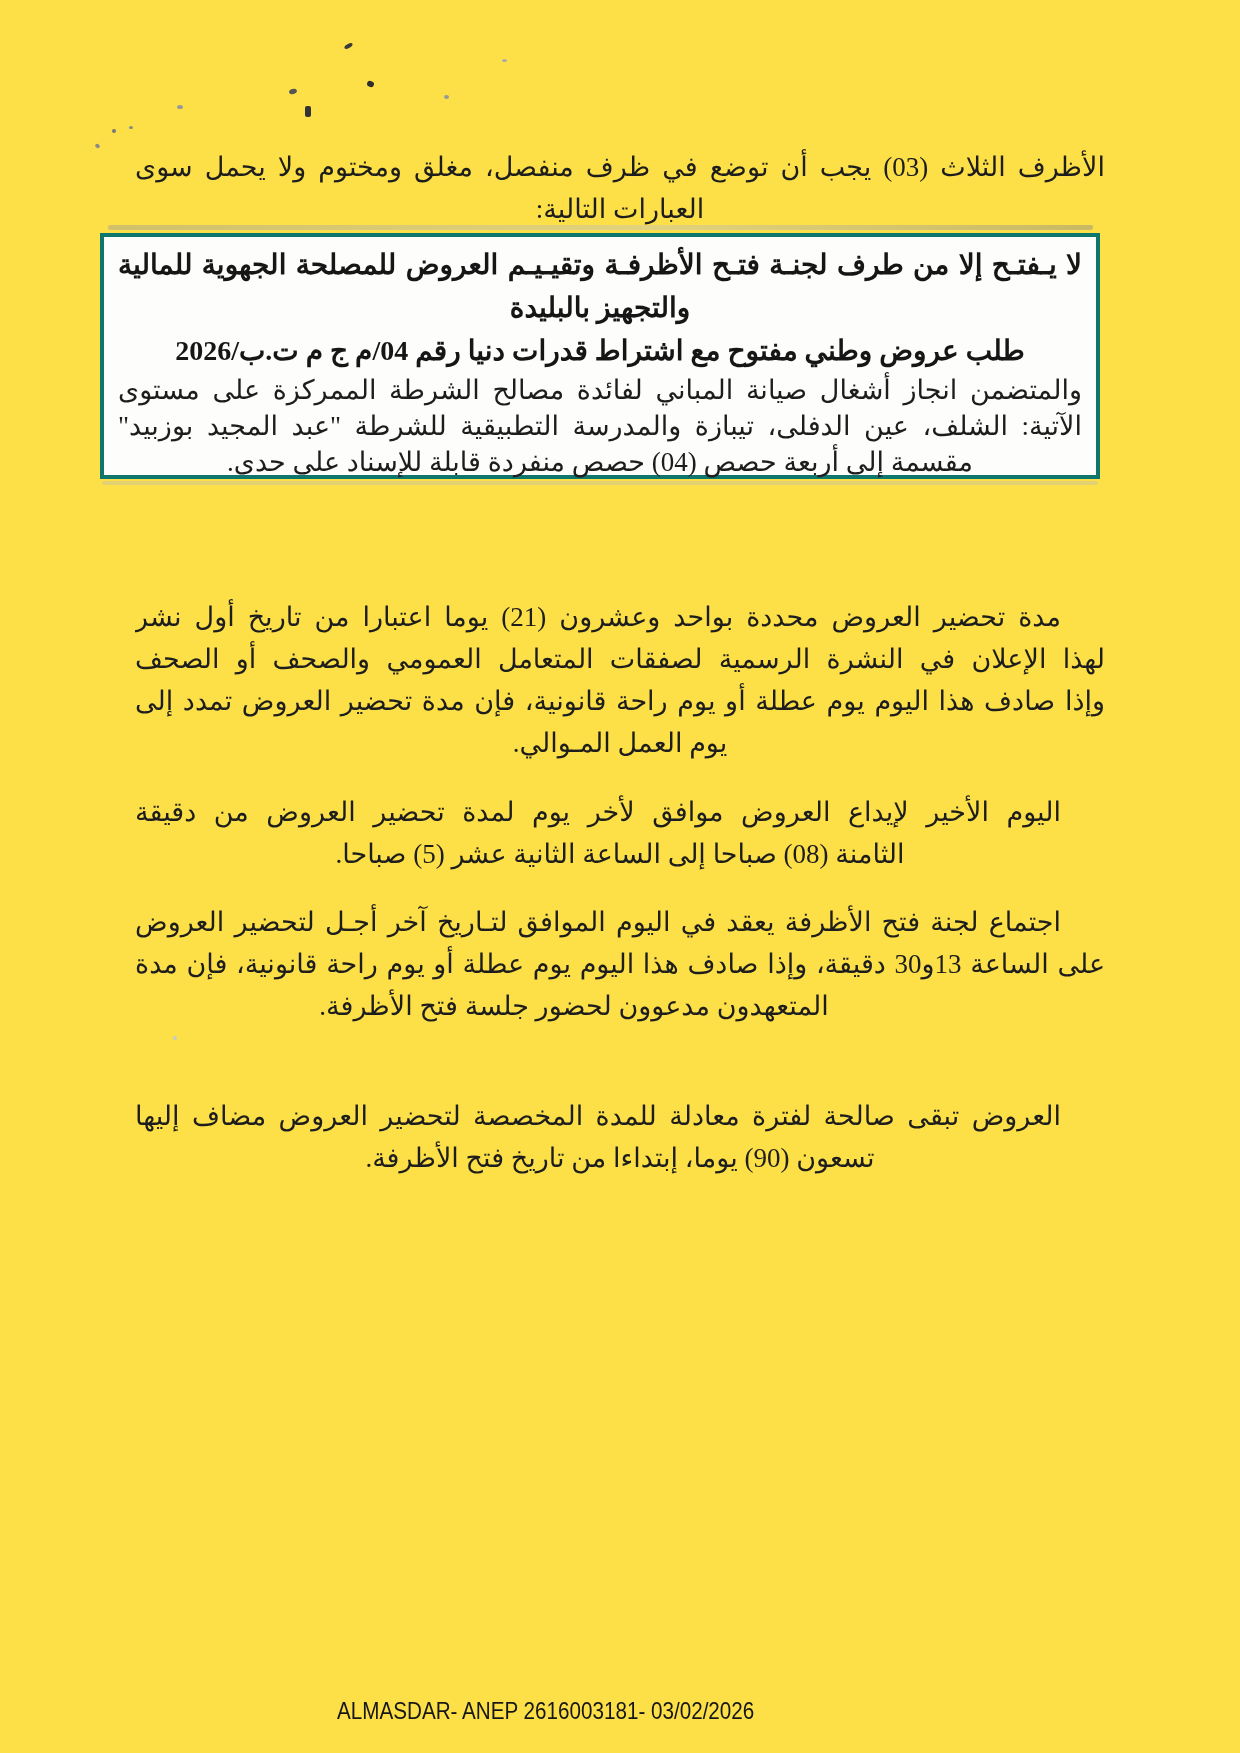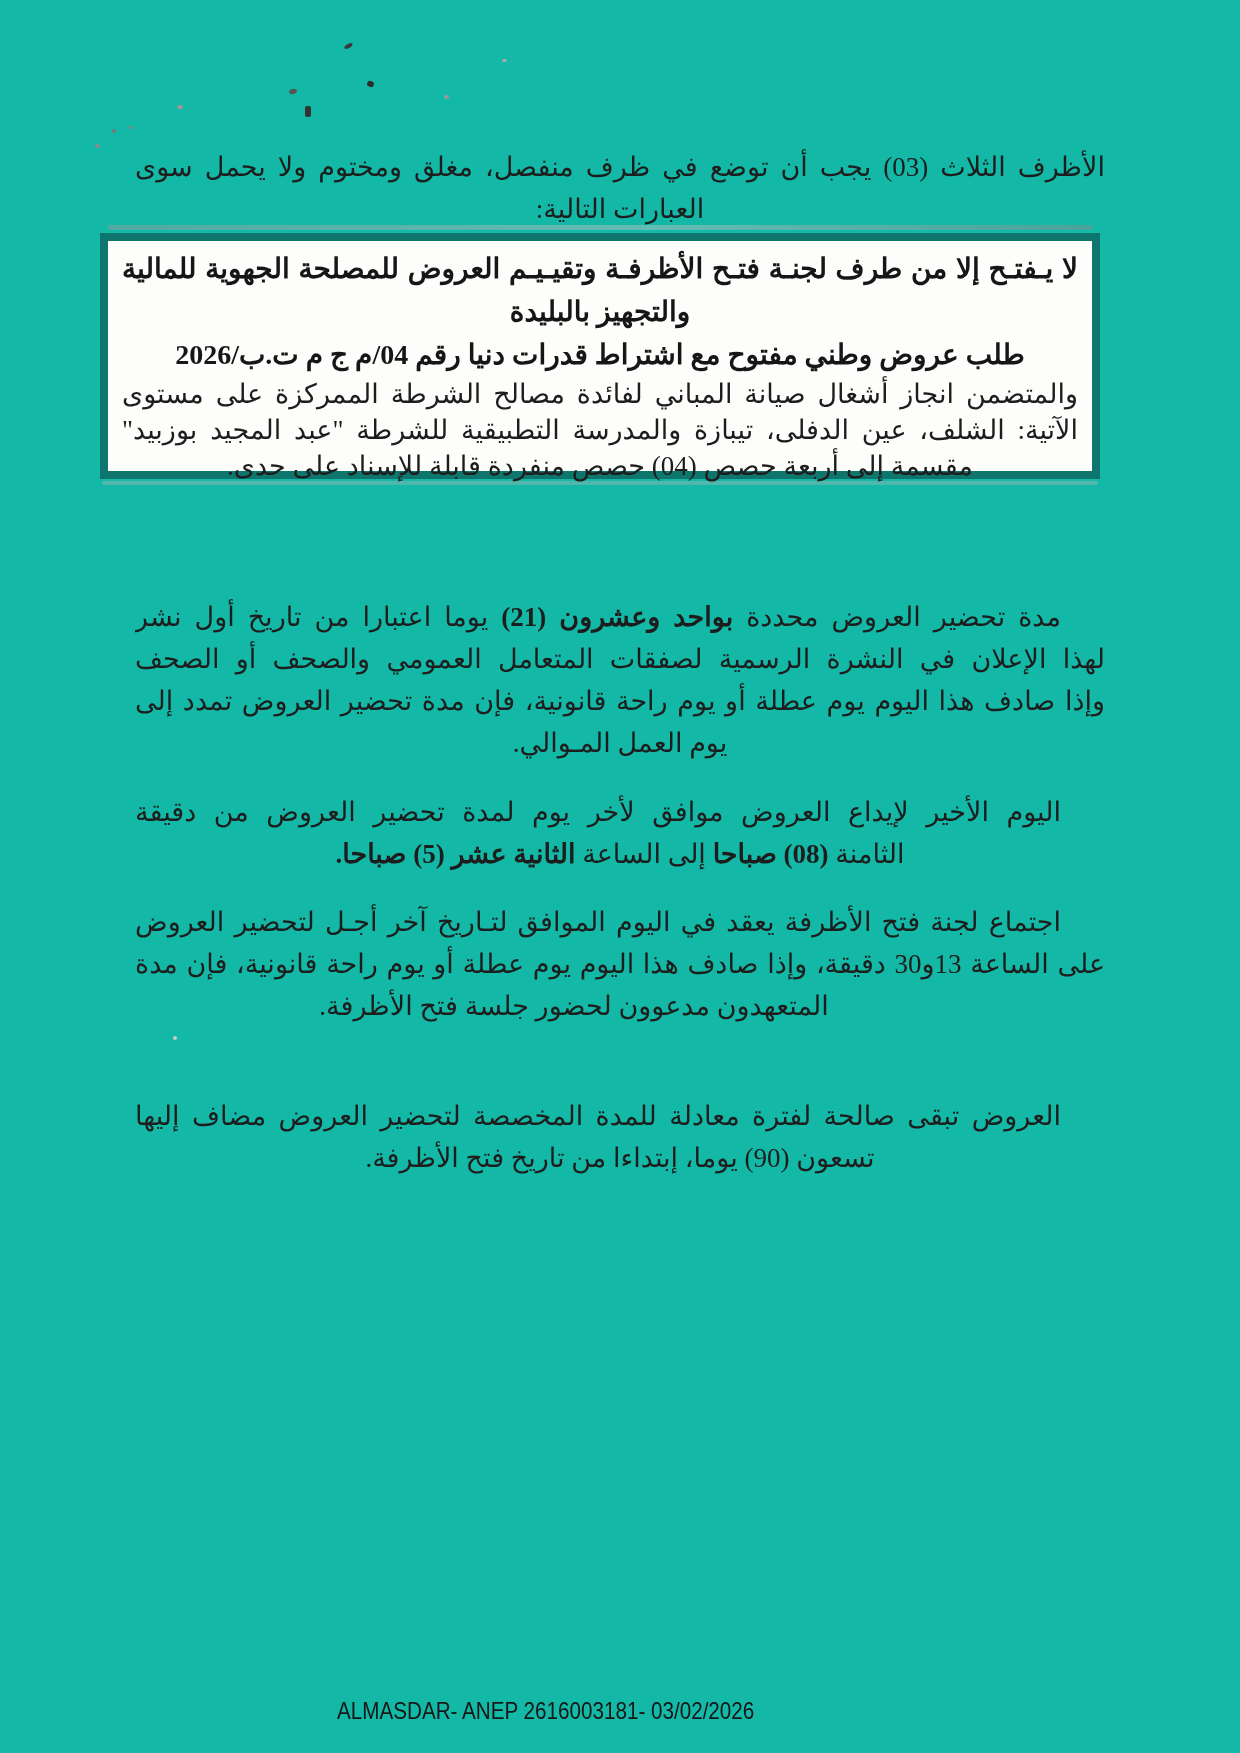--- a/index.html
+++ b/index.html
@@ -5,47 +5,47 @@
   html, body { margin: 0; padding: 0; }
   body {
     width: 1240px; height: 1753px;
     background: #ffffff;
     font-family: "Liberation Serif", "DejaVu Serif", serif;
     position: relative;
     overflow: hidden;
   }
   .page {
     position: absolute; inset: 0;
-    background: #14b8a6;
+    background: #fde047;
     color: #1c1c1c;
     direction: rtl;
   }
   
   .para {
     position: absolute;
     right: 135px;
     width: 970px;
     font-size: 27px;
     line-height: 42px;
     color: #1d1d1d;
   }
   .line { height: 42px; overflow: hidden; }
   .jl { text-align: justify; text-align-last: justify; text-justify: inter-word; }
   .sl { text-align: center; }
   .ind  { text-indent: 44px; }
   .ind-lg { text-indent: 92px; }
-  .b { font-weight: 700; }
+  .b { font-weight: 400; }
 
   
   .notice-box {
     position: absolute;
     left: 100px; top: 233px;
     width: 1000px; height: 246px;
     box-sizing: border-box;
-    border: 8px solid #0f766e;
+    border: 4px solid #0f766e;
     background: #fdfdfb;
     padding: 6px 14px 0 14px;
   }
   .nb-title {
     font-size: 28px; font-weight: 700;
     line-height: 43px; height: 43px; overflow: hidden;
     color: #161616;
   }
   .nb-center { text-align: left; text-align-last: center; }
   .nb-body {

